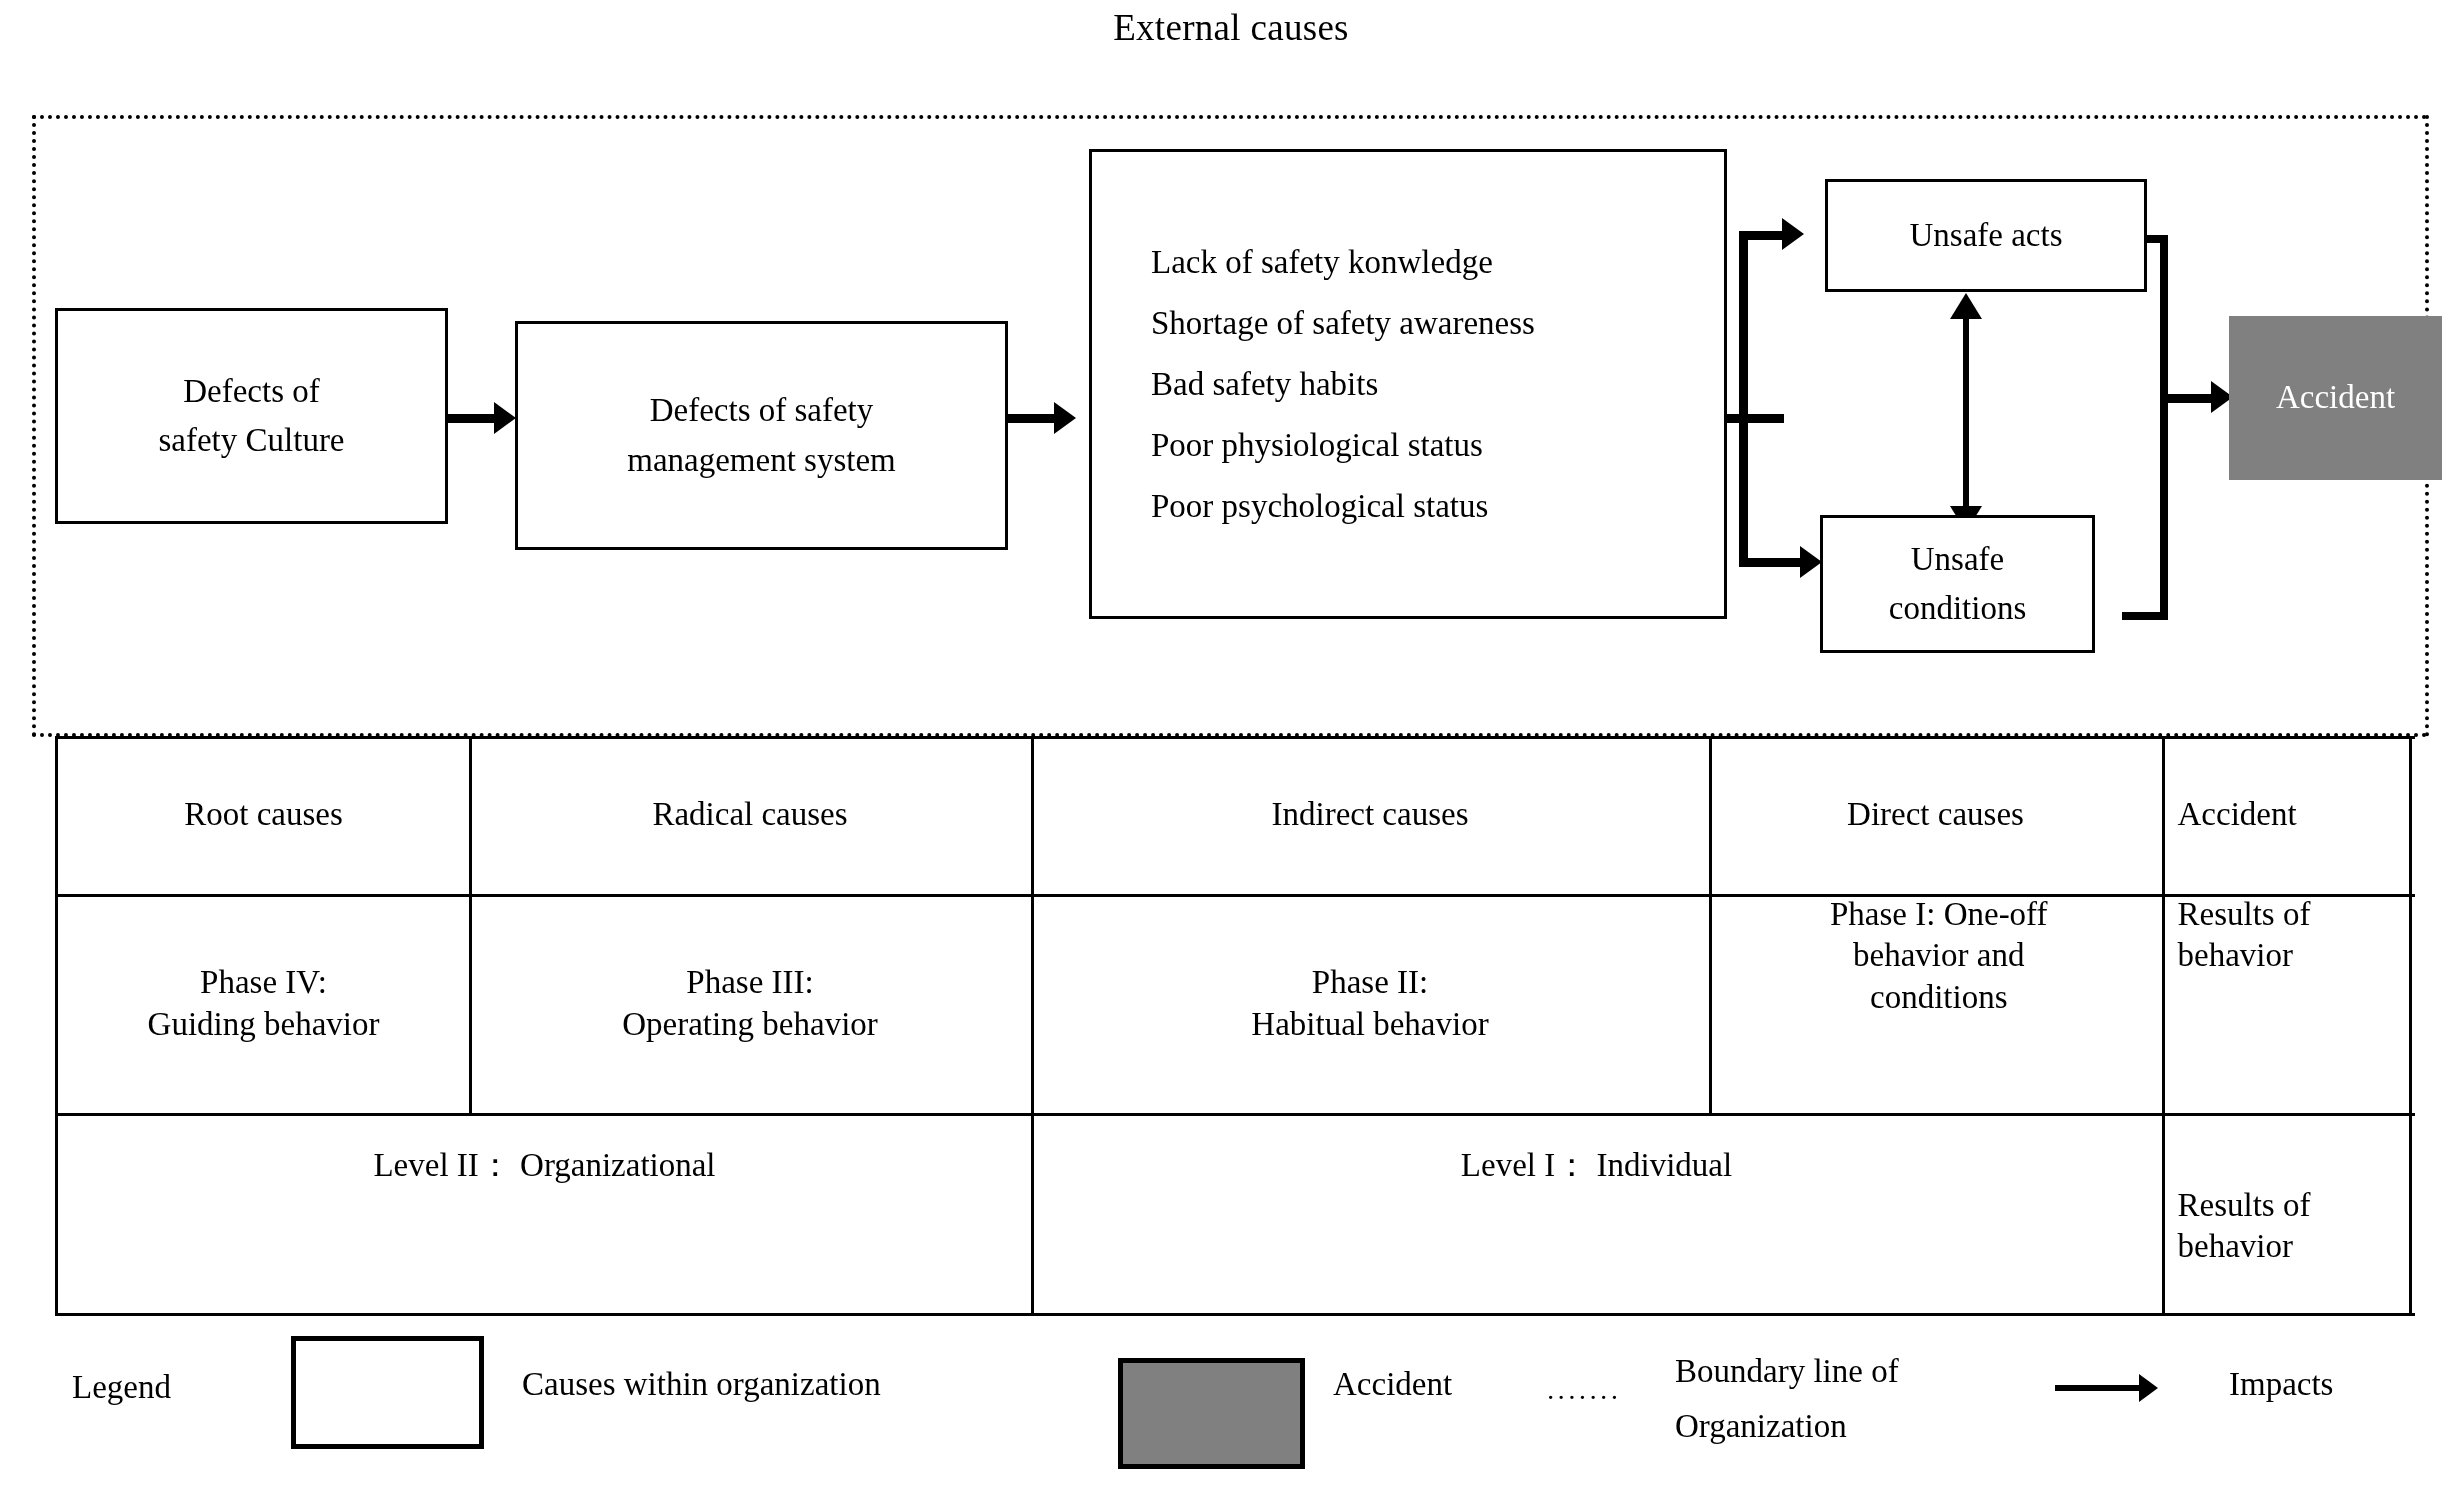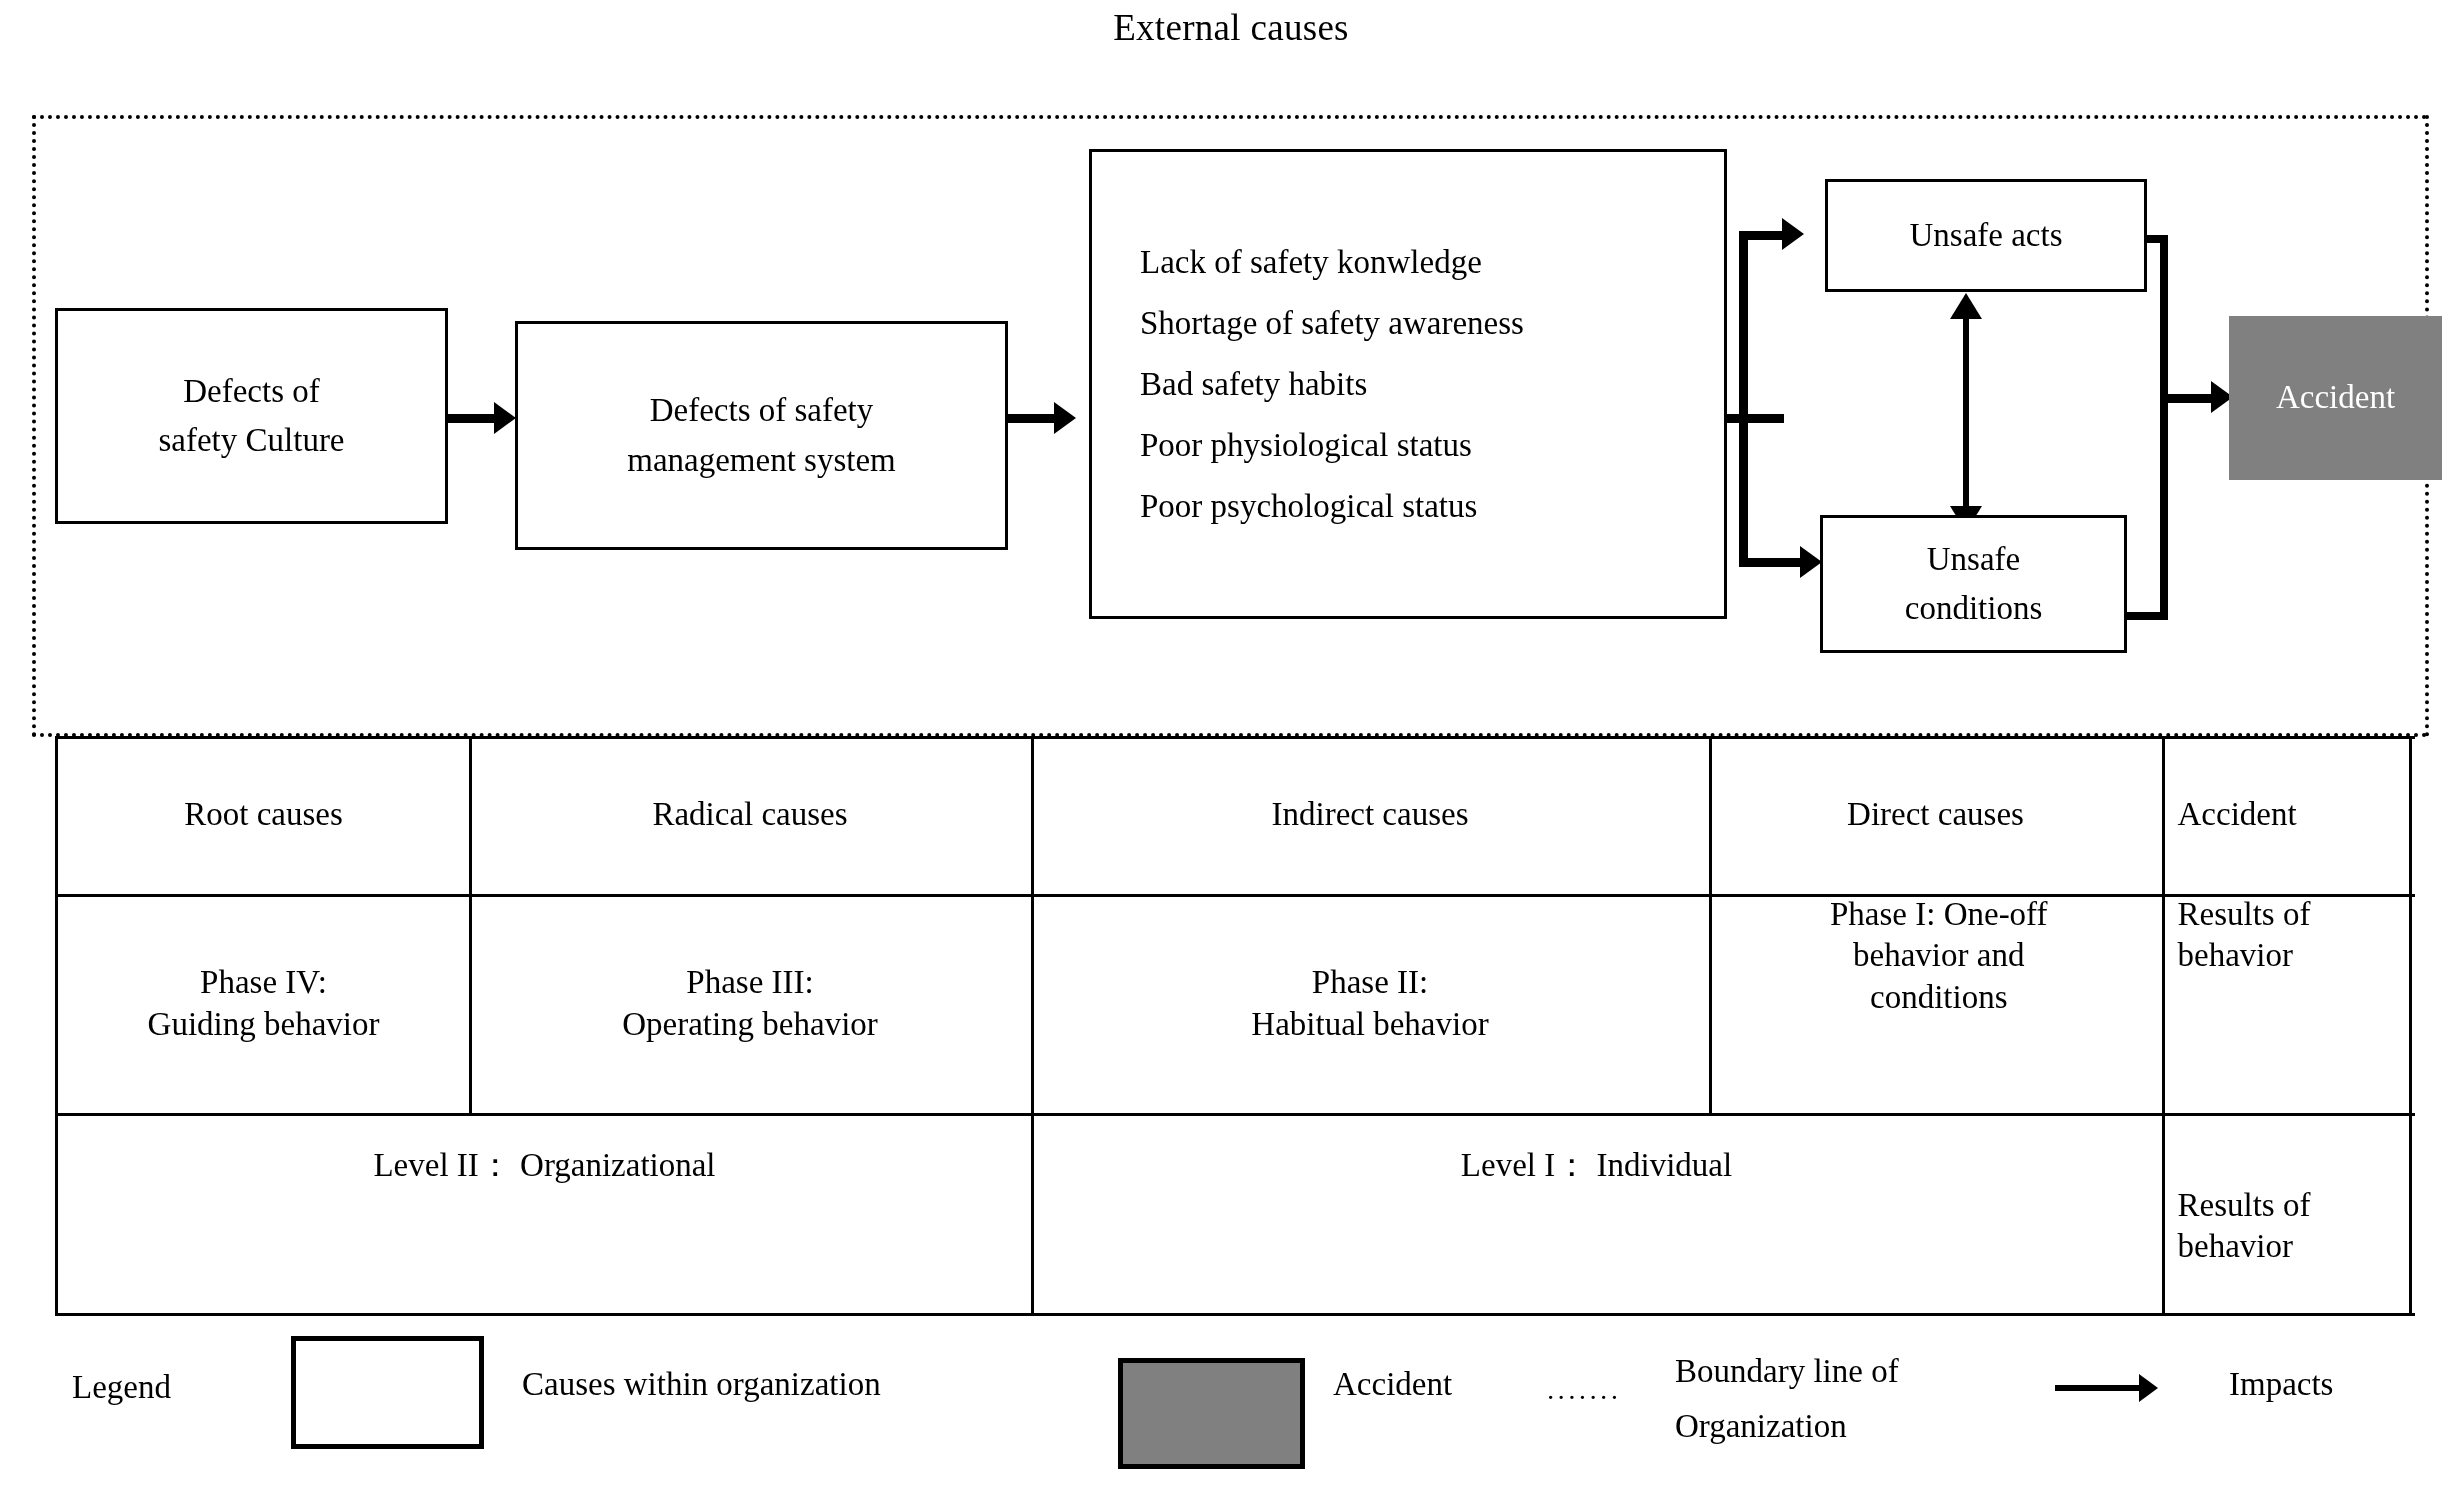--- a/index.html
+++ b/index.html
@@ -12,23 +12,23 @@
   #org-boundary{left:32px;top:115px;width:2397px;height:622px;
        border:4.5px dotted #000;box-sizing:border-box;}
   
   .pbox{background:#fff;border:3.9px solid #000;box-sizing:border-box;
         display:flex;flex-direction:column;align-items:center;justify-content:center;
         font-size:33px;line-height:1.5;text-align:center;}
   #box-culture{left:55px;top:308px;width:393px;height:216px;}
   #box-mgmt{left:515px;top:321px;width:493px;height:229px;}
   #box-indirect{left:1089px;top:149px;width:638px;height:470px;
         align-items:flex-start;justify-content:center;padding-left:48px;}
-  #box-indirect .li{font-size:33px;line-height:1.0;margin:14px 0;text-align:left;}
+  #box-indirect .li{font-size:33px;line-height:1.0;margin:14px 11px;text-align:left;}
   #box-acts{left:1802px;top:179px;width:322px;height:113px;margin-left:23px;}
-  #box-conds{left:1820px;top:515px;width:307px;height:138px;}
+  #box-conds{left:1820px;top:515px;width:275px;height:138px;}
   #box-accident{left:2229px;top:316px;width:213px;height:164px;background:#808080;
         border:3.9px solid #808080;color:#fff;}
   
   .ln{background:#000;}
   
   .ar-r{width:0;height:0;border-top:16.7px solid transparent;border-bottom:16.7px solid transparent;
         border-left:22px solid #000;}
   .ar-u{width:0;height:0;border-left:16.7px solid transparent;border-right:16.7px solid transparent;
         border-bottom:26px solid #000;}
   .ar-d{width:0;height:0;border-left:16.7px solid transparent;border-right:16.7px solid transparent;

